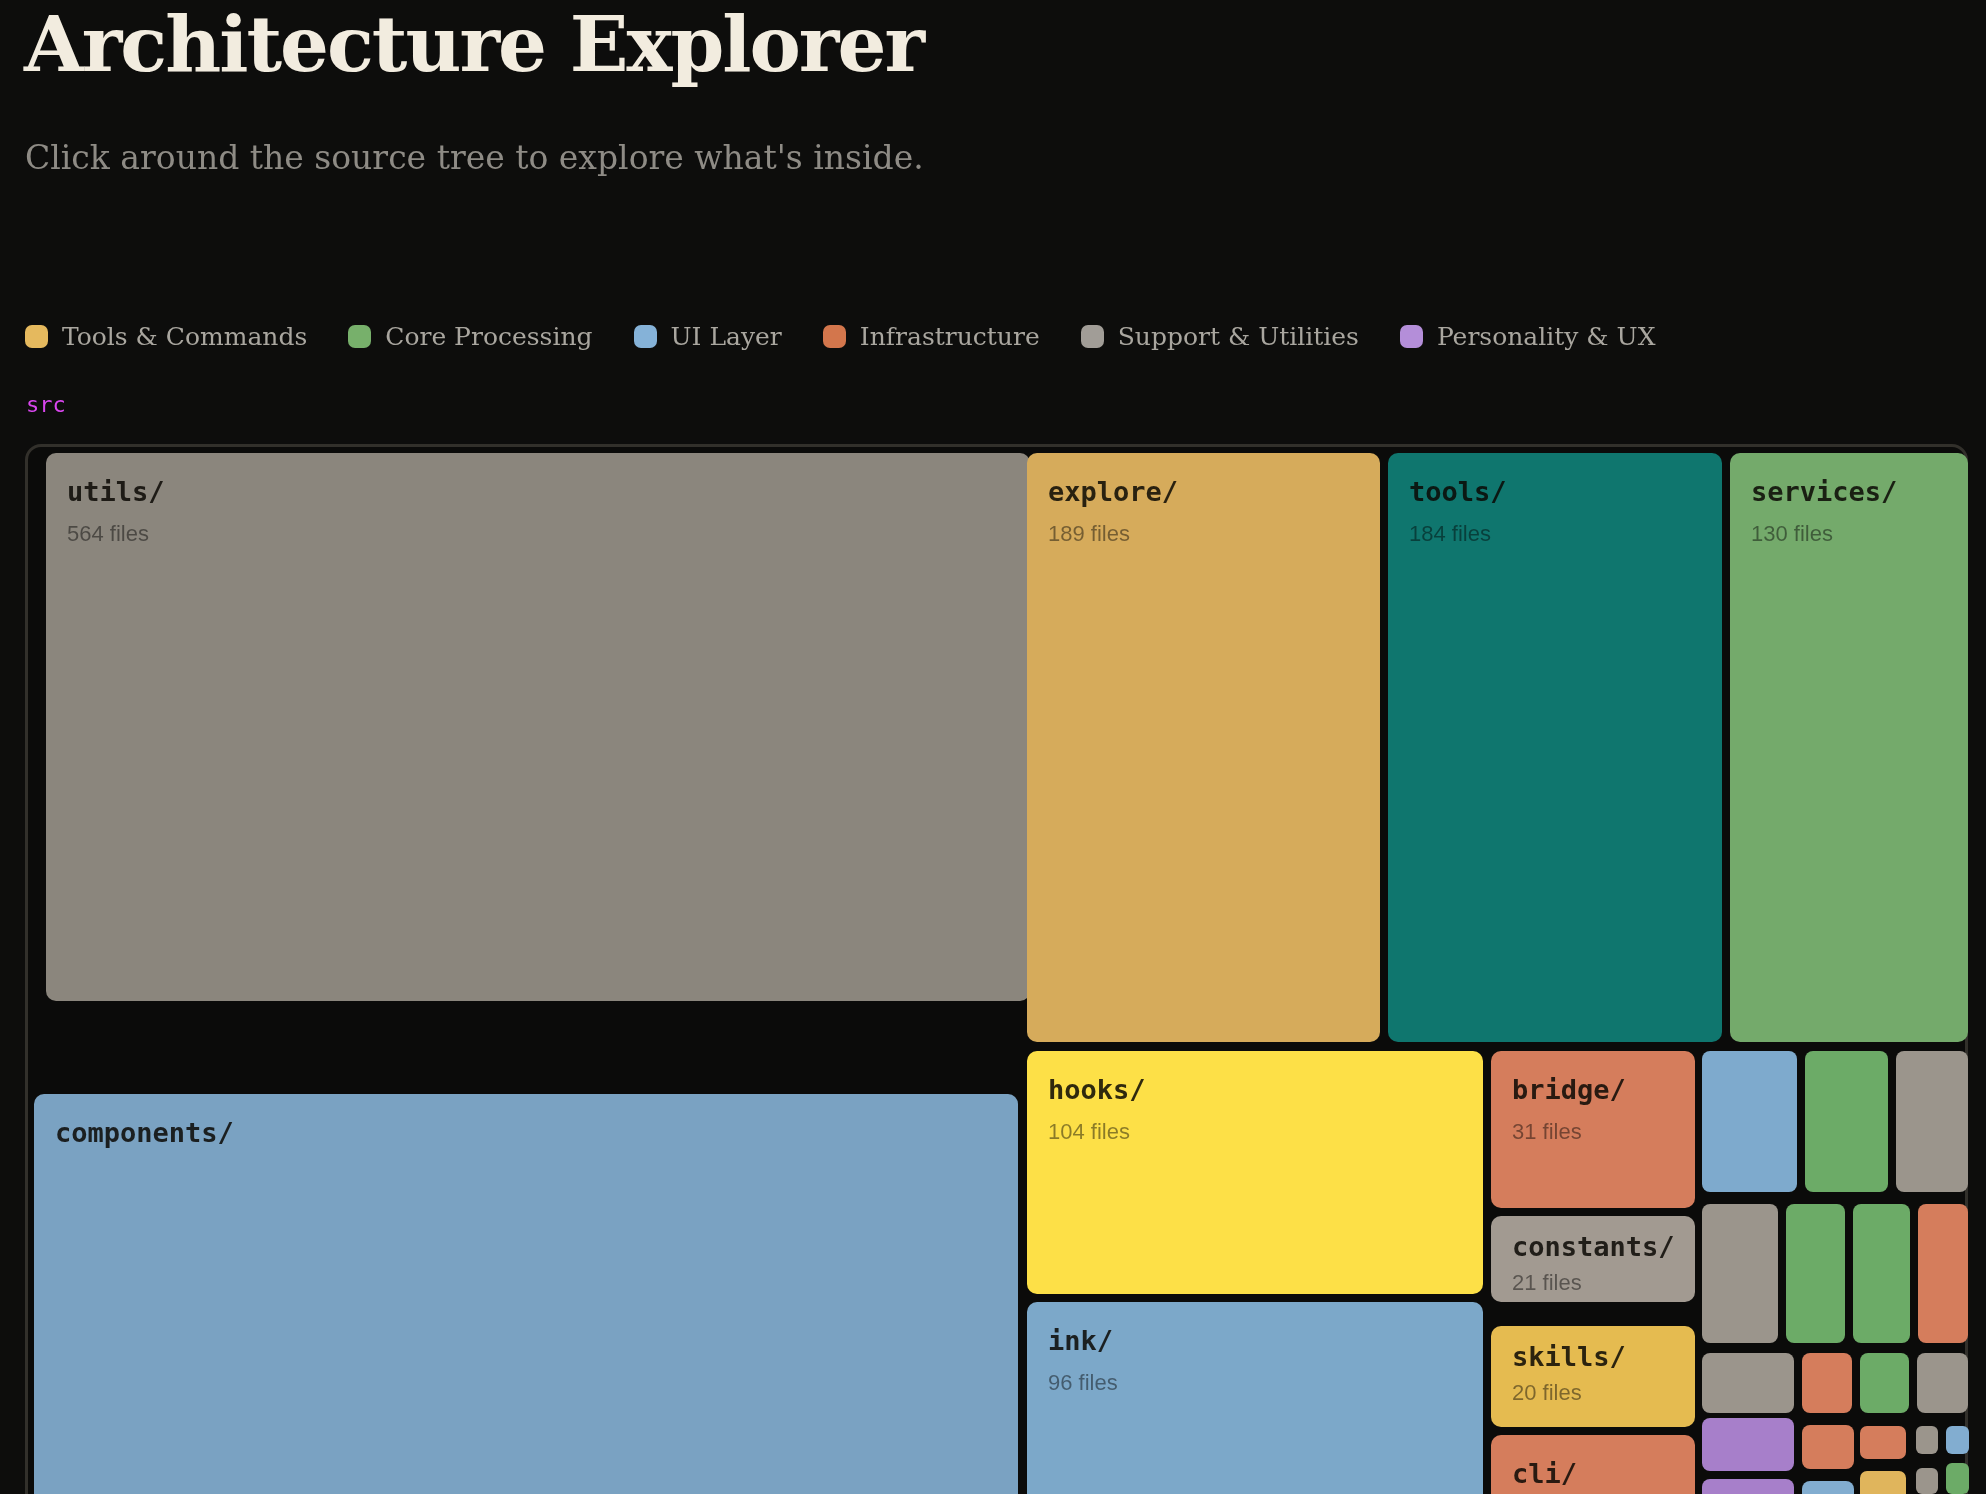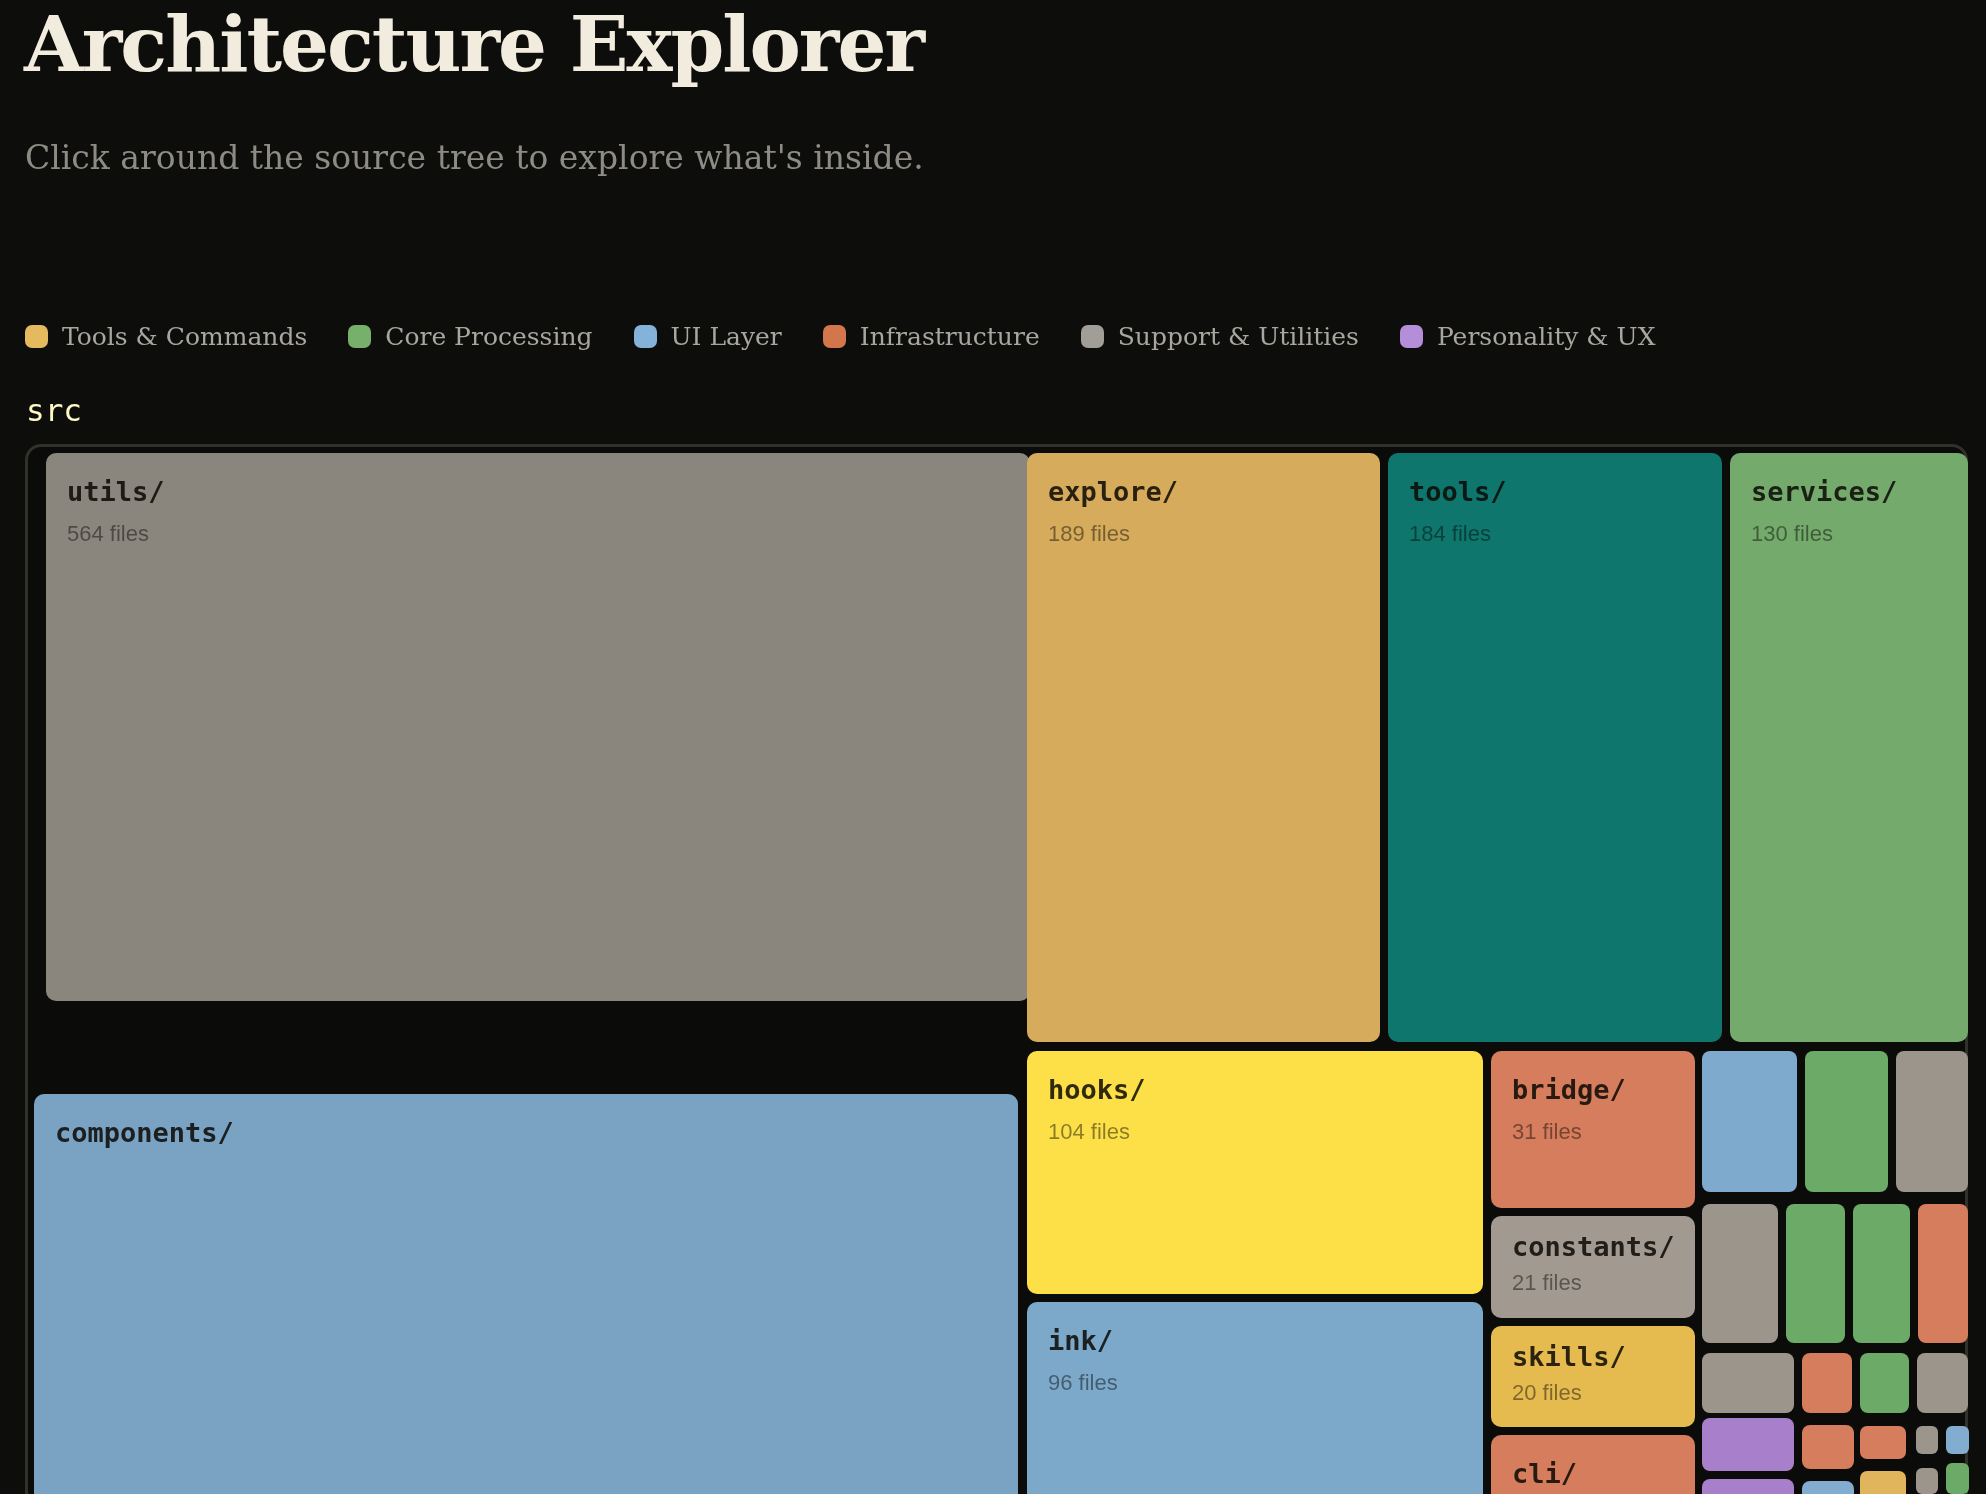--- a/index.html
+++ b/index.html
@@ -50,22 +50,22 @@
     font-family: "DejaVu Serif", serif;
     font-size: 25px;
     color: #a9a69f;
     white-space: nowrap;
   }
 
   
   .breadcrumb {
     left: 26px; top: 392px;
     font-family: "DejaVu Sans Mono", monospace;
-    font-size: 31px;
-    color: #fef9c3;
+    font-size: 22px;
+    color: #d946ef;
   }
 
   
   .treemap {
     left: 25px; top: 444px;
     width: 1943px; height: 1140px;
     border: 3px solid #32302b;
     border-radius: 16px;
     box-sizing: border-box;
     background: #0b0b0a;
@@ -168,21 +168,21 @@
   <div class="tile" style="left: 999px; top: 855px; width: 456px; height: 300px; background-color: rgb(124, 168, 201);">
     <div class="tile-name">ink/</div>
     <div class="tile-count">96 files</div>
   </div>
 
   <div class="tile" style="left: 1463px; top: 604px; width: 204px; height: 157px; background-color: rgb(213, 125, 92);">
     <div class="tile-name">bridge/</div>
     <div class="tile-count">31 files</div>
   </div>
 
-  <div class="tile" style="left: 1463px; top: 769px; width: 204px; height: 102px; padding-top: 14px; background-color: rgb(162, 154, 145);">
+  <div class="tile" style="left: 1463px; top: 769px; width: 204px; height: 86px; padding-top: 14px; background-color: rgb(162, 154, 145);">
     <div class="tile-name">constants/</div>
     <div class="tile-count" style="margin-top:6px">21 files</div>
   </div>
 
   <div class="tile" style="left: 1463px; top: 879px; width: 204px; height: 101px; padding-top: 14px; background-color: rgb(229, 187, 80);">
     <div class="tile-name">skills/</div>
     <div class="tile-count" style="margin-top:6px">20 files</div>
   </div>
 
   <div class="tile" style="left: 1463px; top: 988px; width: 204px; height: 170px; background-color: rgb(213, 125, 92);">

